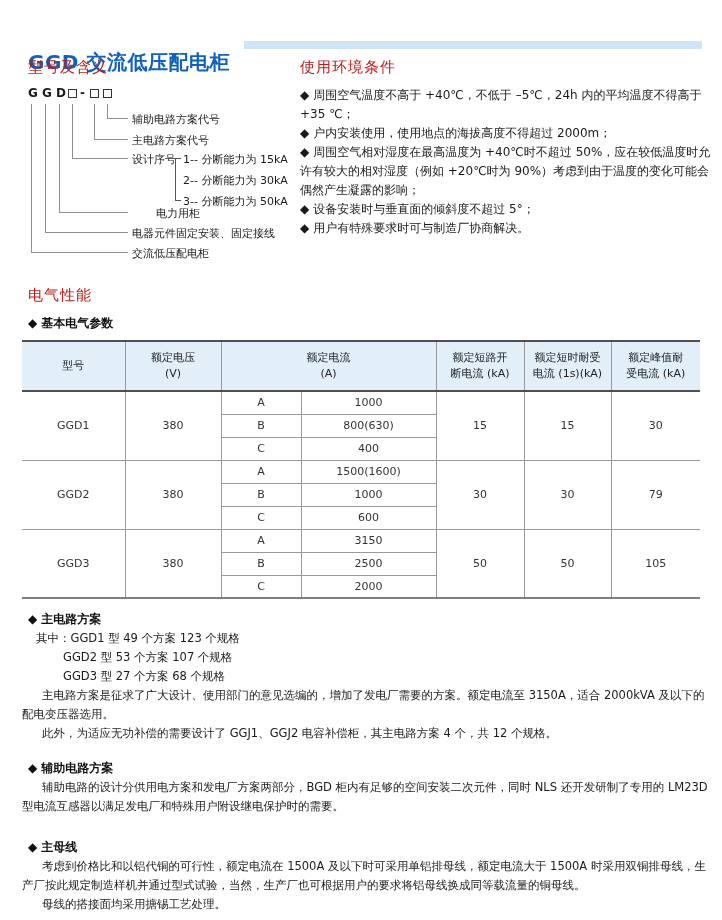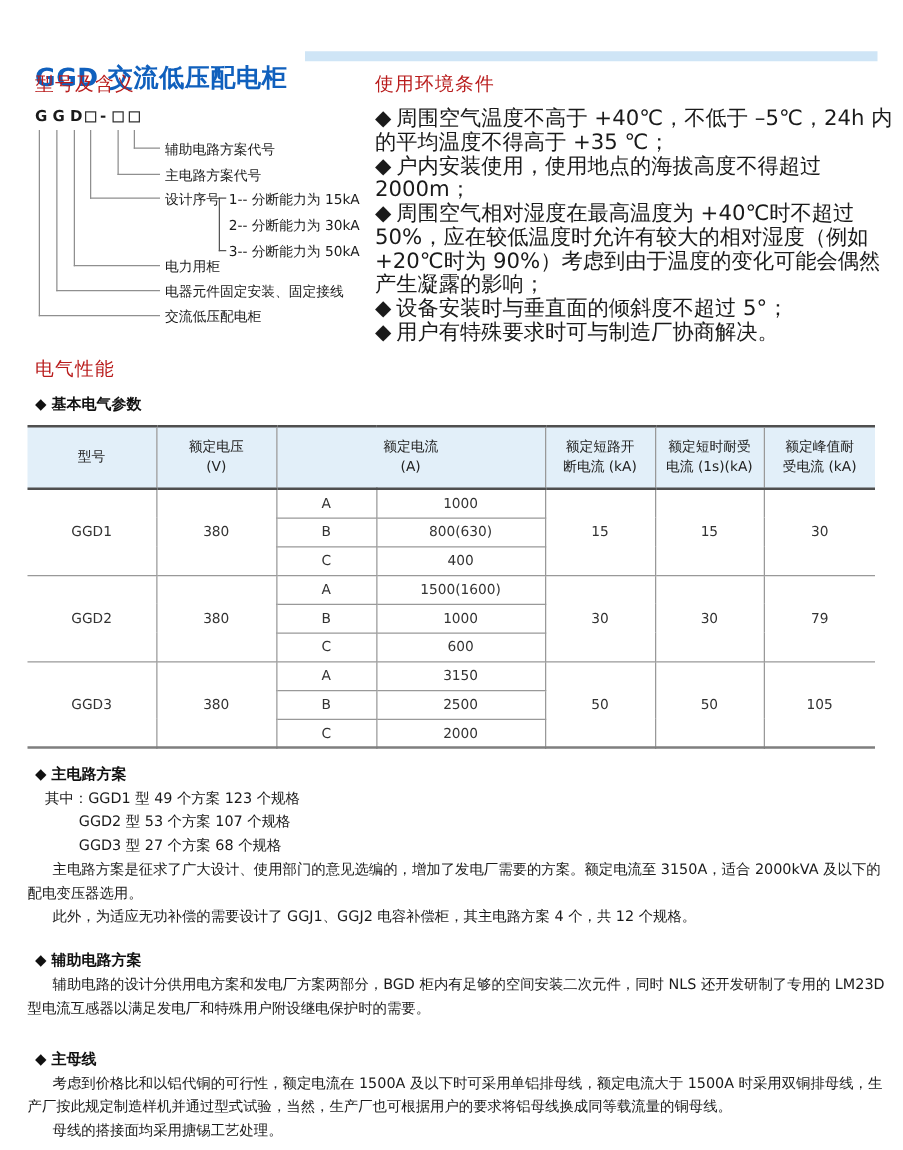--- a/index.html
+++ b/index.html
@@ -20,21 +20,21 @@
   
   .diagram { position:absolute; left:28px; top:86px; width:270px; height:190px; font-size:11px; color:#1a1a1a; }
   .code-ch { position:absolute; top:0; font-weight:bold; font-size:12px; }
   .code-box { position:absolute; top:3px; width:9px; height:9px; border:1px solid #333; }
   .conn { position:absolute; border-left:1px solid #8f8f8f; border-bottom:1px solid #8f8f8f; }
   .dlabel { position:absolute; left:104px; white-space:nowrap; }
   .dopt { position:absolute; left:155px; white-space:nowrap; }
   .bracket { position:absolute; left:147px; width:6px; border-left:1px solid #555; border-top:1px solid #555; border-bottom:1px solid #555; }
 
   
-  .env { position:absolute; left:300px; top:86px; width:420px; font-size:17px; line-height:19px; color:#1a1a1a; }
+  .env { position:absolute; left:300px; top:86px; width:420px; font-size:12px; line-height:19px; color:#1a1a1a; }
   .env-item .dia { margin-right:4px; }
 
   
   .sub-h { position:absolute; left:28px; top:315px; font-size:12px; font-weight:bold; color:#111; }
   .sub-h .dia { margin-right:4px; }
   table.params {
     position:absolute; left:22px; top:340px; width:678px;
     border-collapse:collapse; table-layout:fixed;
     border-top:2px solid #4f4f4f; border-bottom:2px solid #7f7f7f;
     border-left:hidden; border-right:hidden;
@@ -81,21 +81,21 @@
     <div class="conn" style="left:79px; top:18px; width:21px; height:15px;"></div>
     <div class="conn" style="left:66px; top:18px; width:34px; height:36px;"></div>
     <div class="conn" style="left:44px; top:18px; width:56px; height:55px;"></div>
     <div class="conn" style="left:31px; top:18px; width:69px; height:109px;"></div>
     <div class="conn" style="left:17px; top:18px; width:83px; height:129px;"></div>
     <div class="conn" style="left:3px;  top:18px; width:97px; height:149px;"></div>
 
     <div class="dlabel" style="top:26px;">辅助电路方案代号</div>
     <div class="dlabel" style="top:47px;">主电路方案代号</div>
     <div class="dlabel" style="top:66px;">设计序号</div>
-    <div class="dlabel" style="top:120px;">电力用柜</div>
+    <div class="dlabel" style="top:120px;margin-left:24px;">电力用柜</div>
     <div class="dlabel" style="top:140px;">电器元件固定安装、固定接线</div>
     <div class="dlabel" style="top:160px;">交流低压配电柜</div>
 
     <div class="bracket" style="top:72px; height:43px;"></div>
     <div class="dopt" style="top:66px;">1-- 分断能力为 15kA</div>
     <div class="dopt" style="top:87px;">2-- 分断能力为 30kA</div>
     <div class="dopt" style="top:108px;">3-- 分断能力为 50kA</div>
   </div>
 
   <div class="env">

